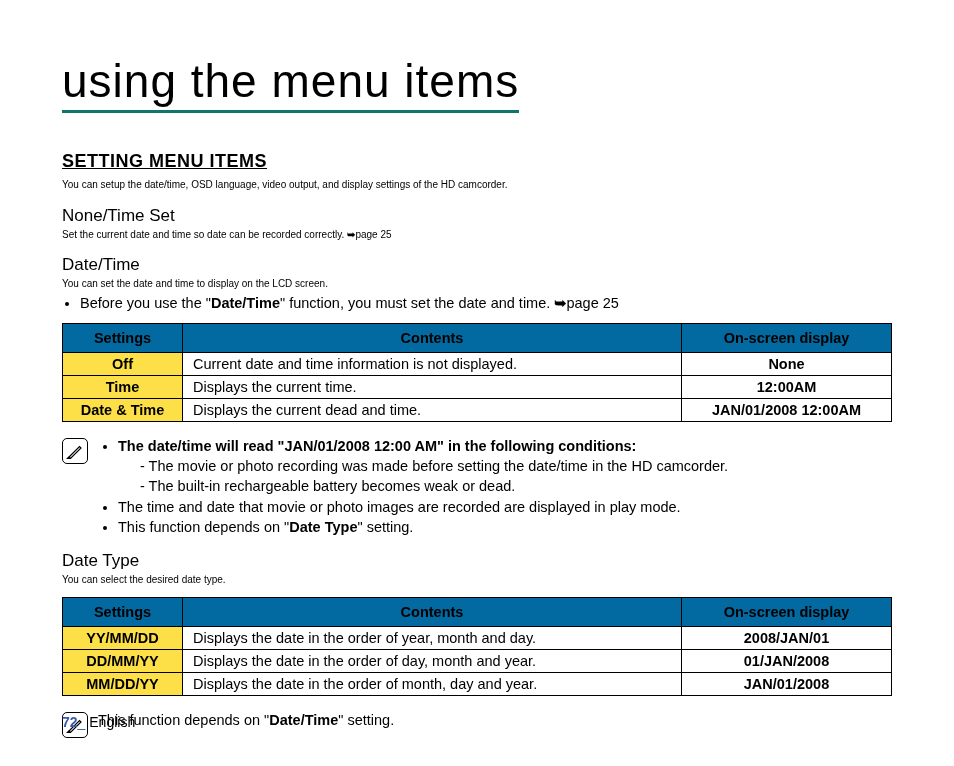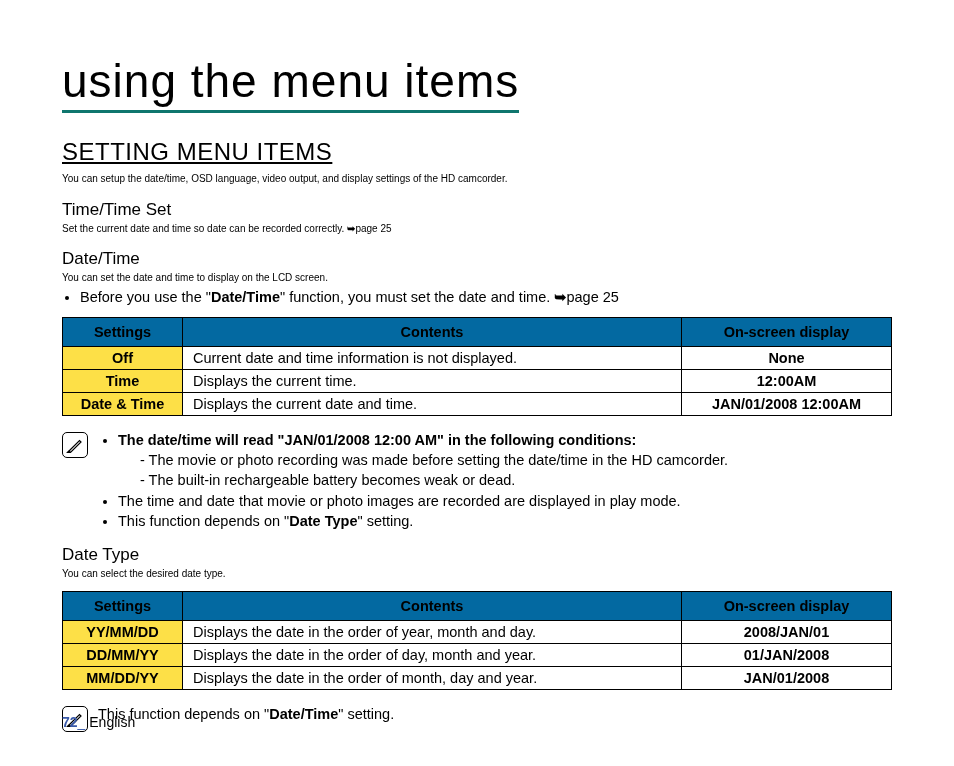--- a/index.html
+++ b/index.html
@@ -17,24 +17,24 @@
       font-weight: 200;
       font-size: 46px;
       letter-spacing: 1px;
       border-bottom: 3px solid #0f766e;
       padding-bottom: 2px;
       margin-bottom: 18px;
       display: inline-block;
       width: auto;
     }
     .section-title {
-      font-size: 24px;
-      font-weight: normal;
+      font-size: 18px;
+      font-weight: bold;
       text-decoration: underline;
-      margin-top: 7px;
+      margin-top: 20px;
       margin-bottom: 6px;
       letter-spacing: 0.5px;
     }
     .body-text {
       font-size: 10px;
       line-height: 1.35;
       margin-bottom: 6px;
     }
     .sub-heading {
       font-size: 17px;
@@ -103,21 +103,21 @@
 </head>
 <body>
 
 
 
 <h1 class="chapter-title">using the menu items</h1>
 
 <h2 class="section-title">SETTING MENU ITEMS</h2>
 <p class="body-text">You can setup the date/time, OSD language, video output, and display settings of the HD camcorder.</p>
 
-<h3 class="sub-heading">Time/Time Set</h3>
+<h3 class="sub-heading">None/Time Set</h3>
 <p class="body-text">
   <span>Set the current date and time so date can be recorded correctly. </span><span class="arrow">➥</span><span>page 25</span>
 </p>
 
 <h3 class="sub-heading">Date/Time</h3>
 <p class="body-text" style="margin-bottom:2px">You can set the date and time to display on the LCD screen.</p>
 <ul class="bullet-list">
   <li>
     <span>Before you use the "</span><span class="inline-bold">Date/Time</span><span>" function, you must set the date and time. </span><span class="arrow">➥</span><span>page 25</span>
   </li>
@@ -135,21 +135,21 @@
     <td class="content">Current date and time information is not displayed.</td>
     <td class="display">None</td>
   </tr>
   <tr>
     <td class="setting">Time</td>
     <td class="content">Displays the current time.</td>
     <td class="display">12:00AM</td>
   </tr>
   <tr>
     <td class="setting">Date &amp; Time</td>
-    <td class="content">Displays the current date and time.</td>
+    <td class="content">Displays the current dead and time.</td>
     <td class="display">JAN/01/2008 12:00AM</td>
   </tr>
 </tbody>
   </table>
 
 <div class="note-box">
   <div class="note-icon">
     <svg viewBox="0 0 24 24">
         <path d="M4 20 L18 6 L20 8 L6 22 L2 22 Z M4 20 L6 22" fill="none" stroke="#000" stroke-width="1.6"></path>
         <path d="M2 22 L5 19" stroke="#000" stroke-width="1.4"></path>

